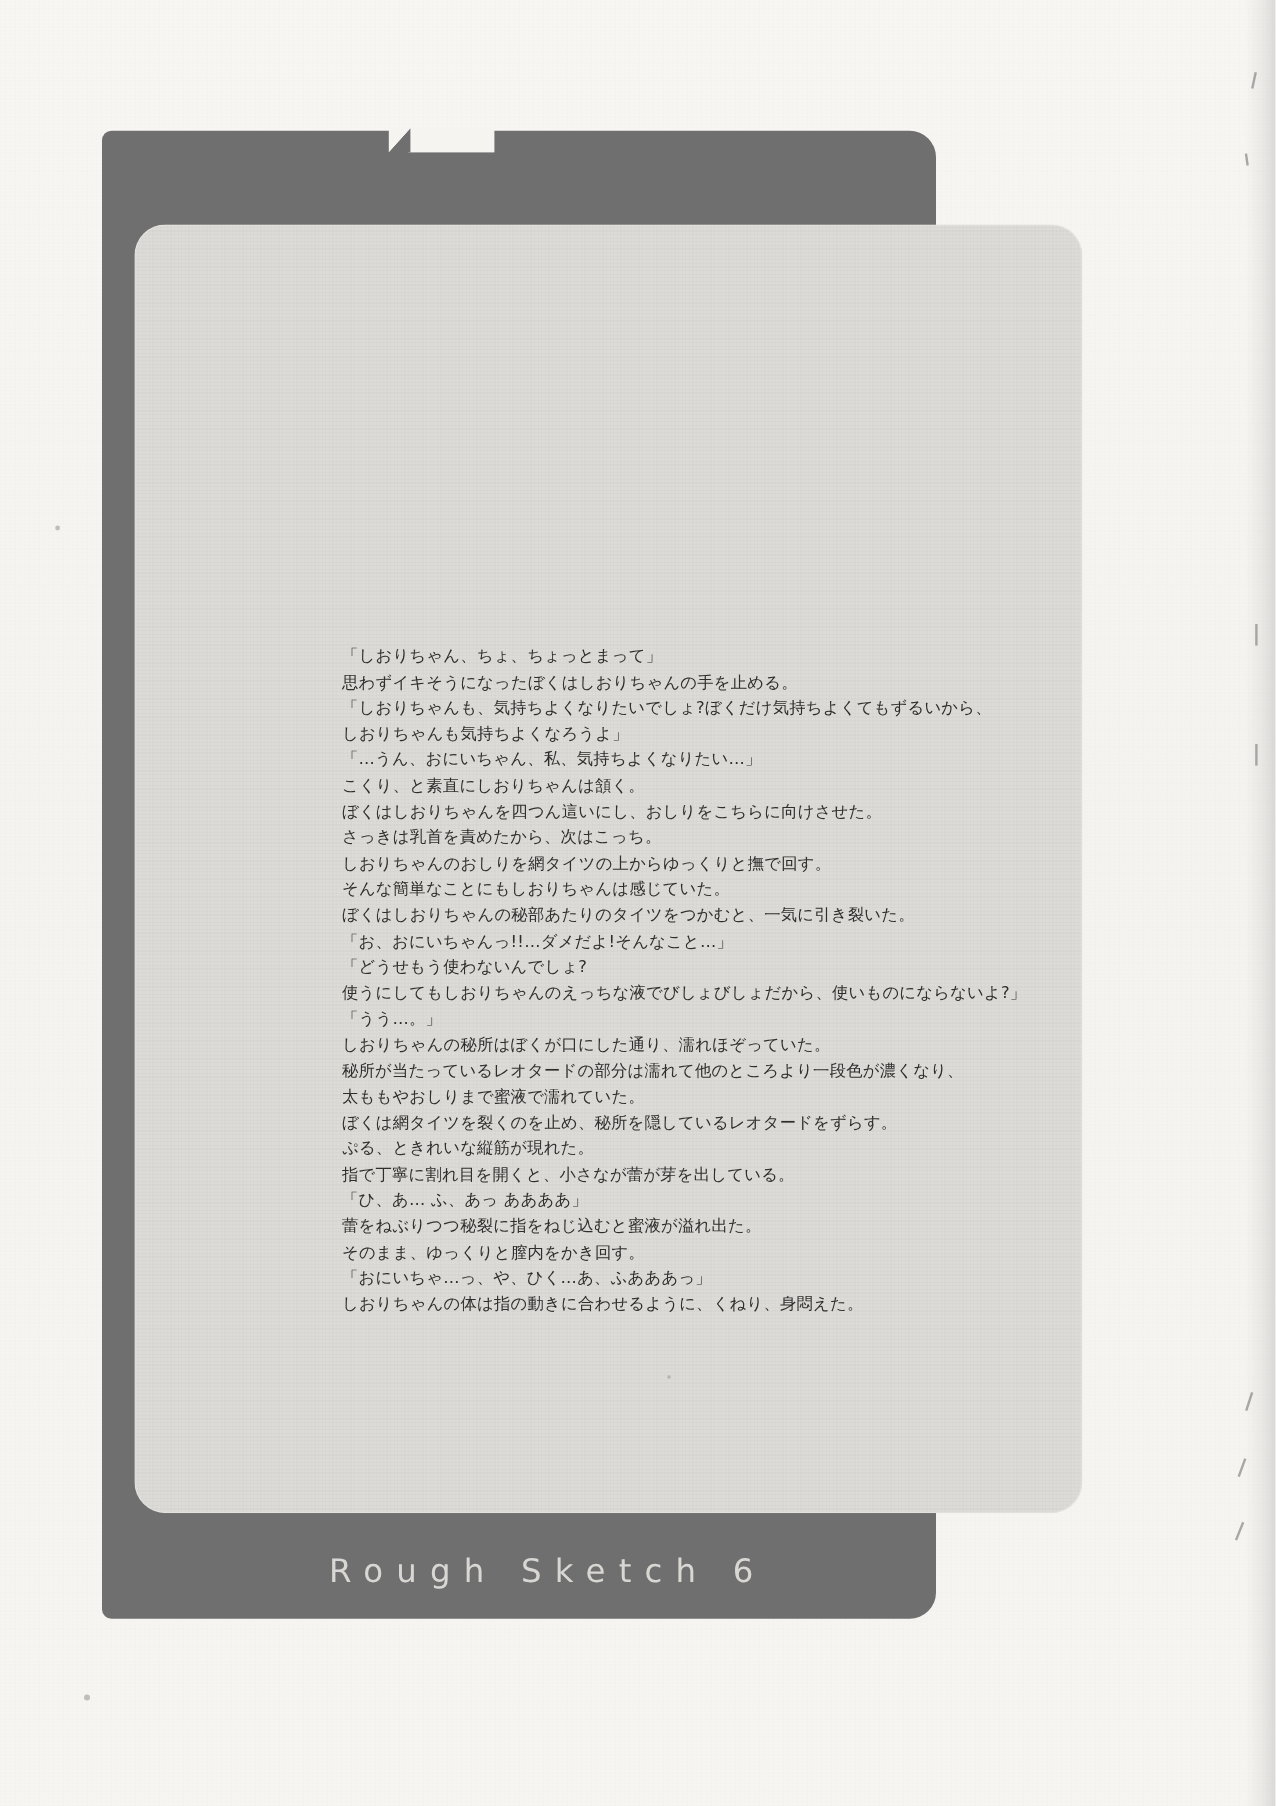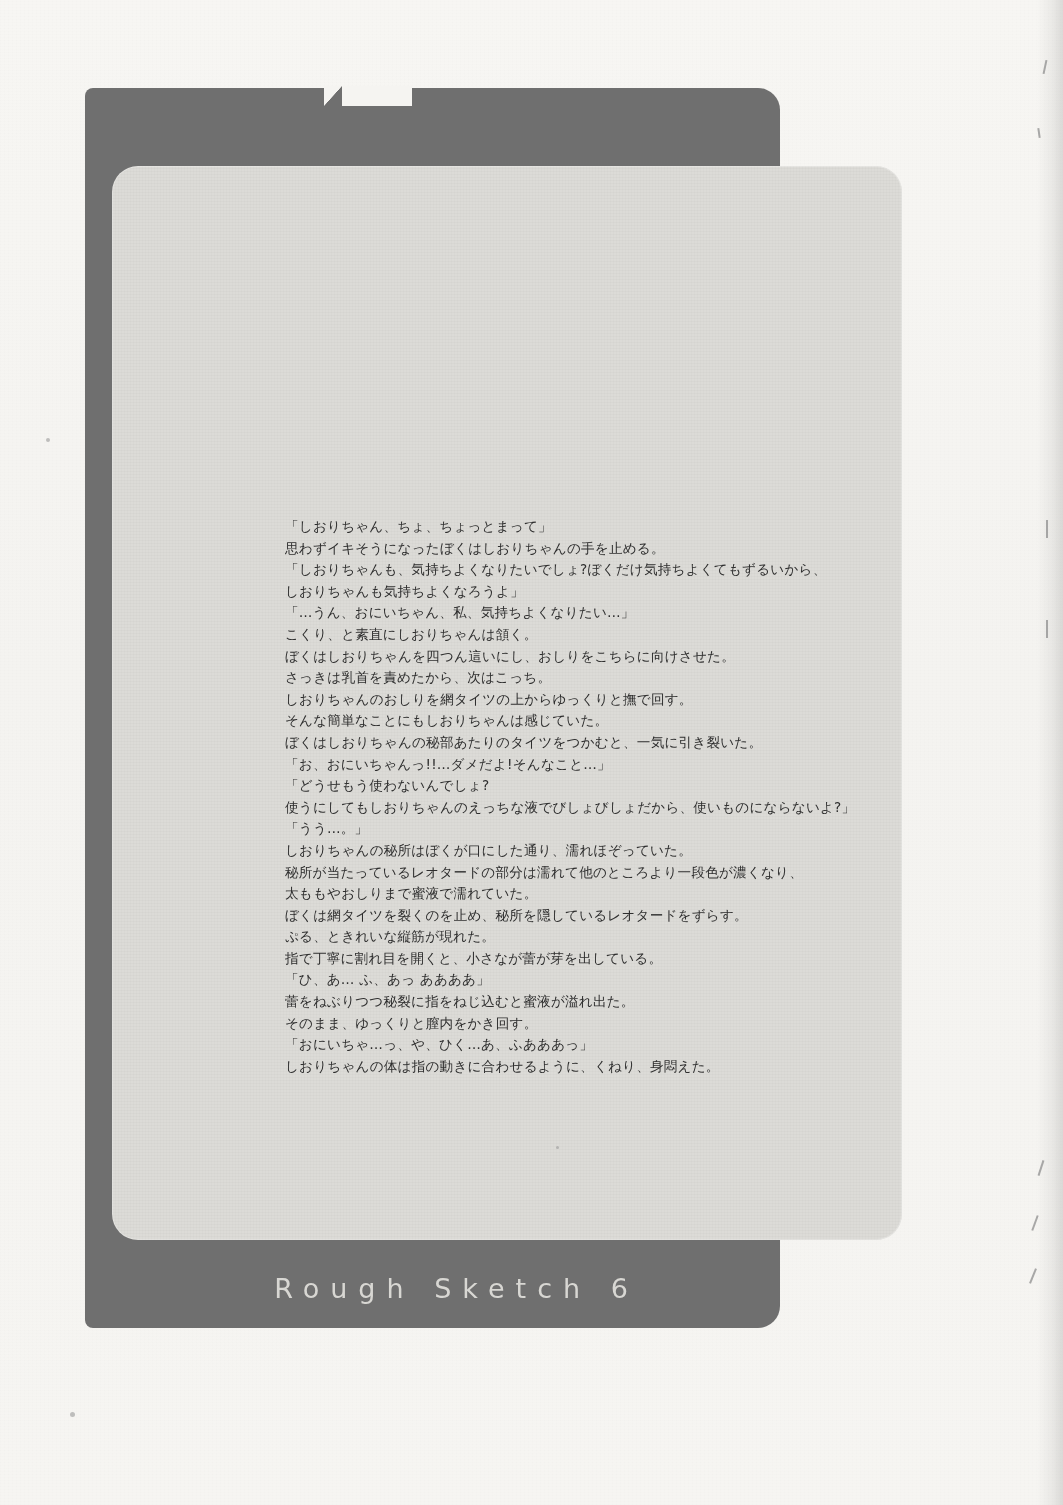--- a/index.html
+++ b/index.html
@@ -49,21 +49,21 @@
   .edge-mark {
     position: absolute;
     background: #8e8e8e;
     opacity: .75;
   }
 
   
   #folder {
     position: absolute;
     left: 85px;
-    top: 88px;
+    top: 109px;
     width: 695px;
     height: 1240px;
   }
 
   #folder-body {
     position: absolute;
     inset: 0;
     background: #6f6f6f;
     border-radius: 8px 22px 22px 8px;
     box-shadow: 0 0 0 0 rgba(0,0,0,0);

